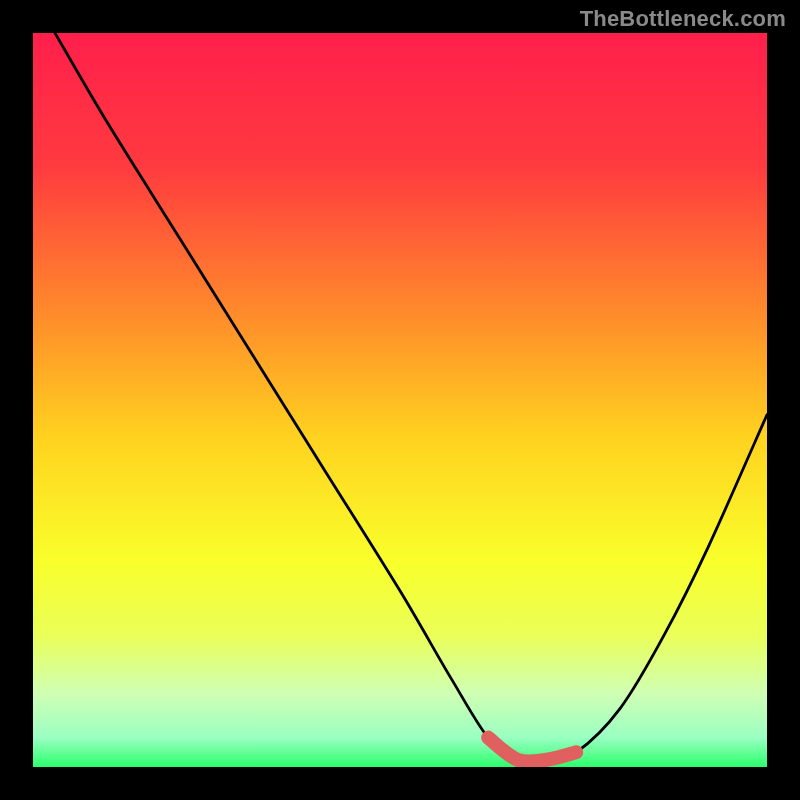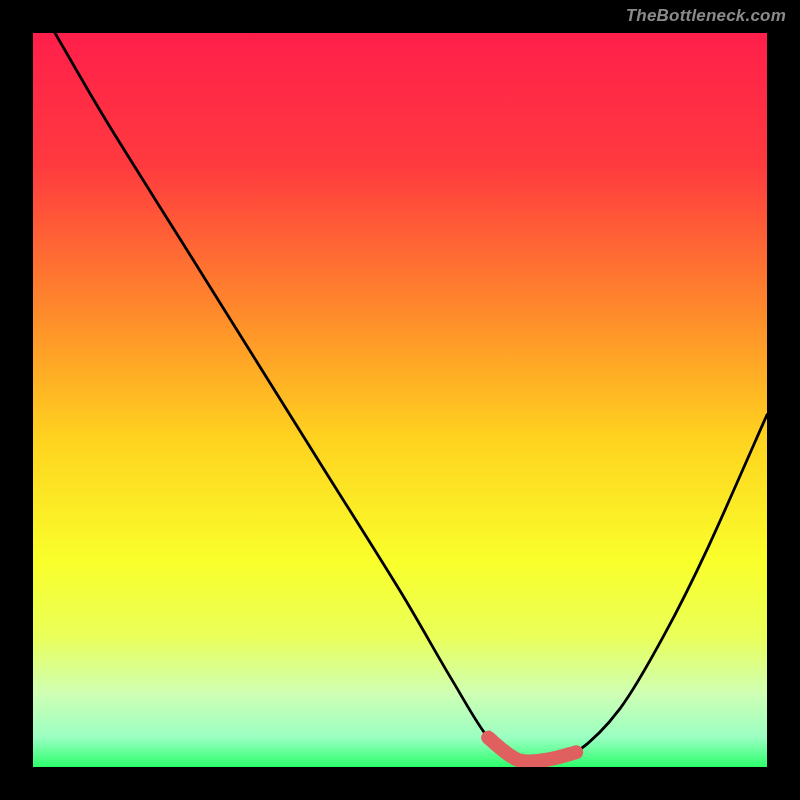--- a/index.html
+++ b/index.html
@@ -38,25 +38,24 @@
     left: 0;
     top: 0;
     width: 734px;
     height: 734px;
   }
   .watermark {
     position: absolute;
     right: 14px;
     top: 6px;
     font-family: Arial, Helvetica, sans-serif;
-    font-size: 17px;
+    font-size: 22px;
     font-weight: bold;
     color: #8a8a8a;
     letter-spacing: 0.2px;
-    font-style: italic;
   }
 </style>
 </head>
 <body>
 
 <div class="frame">
 
   <div class="plot-area">
     <svg class="gradient" viewBox="0 0 734 734" preserveAspectRatio="none">
       <defs>

